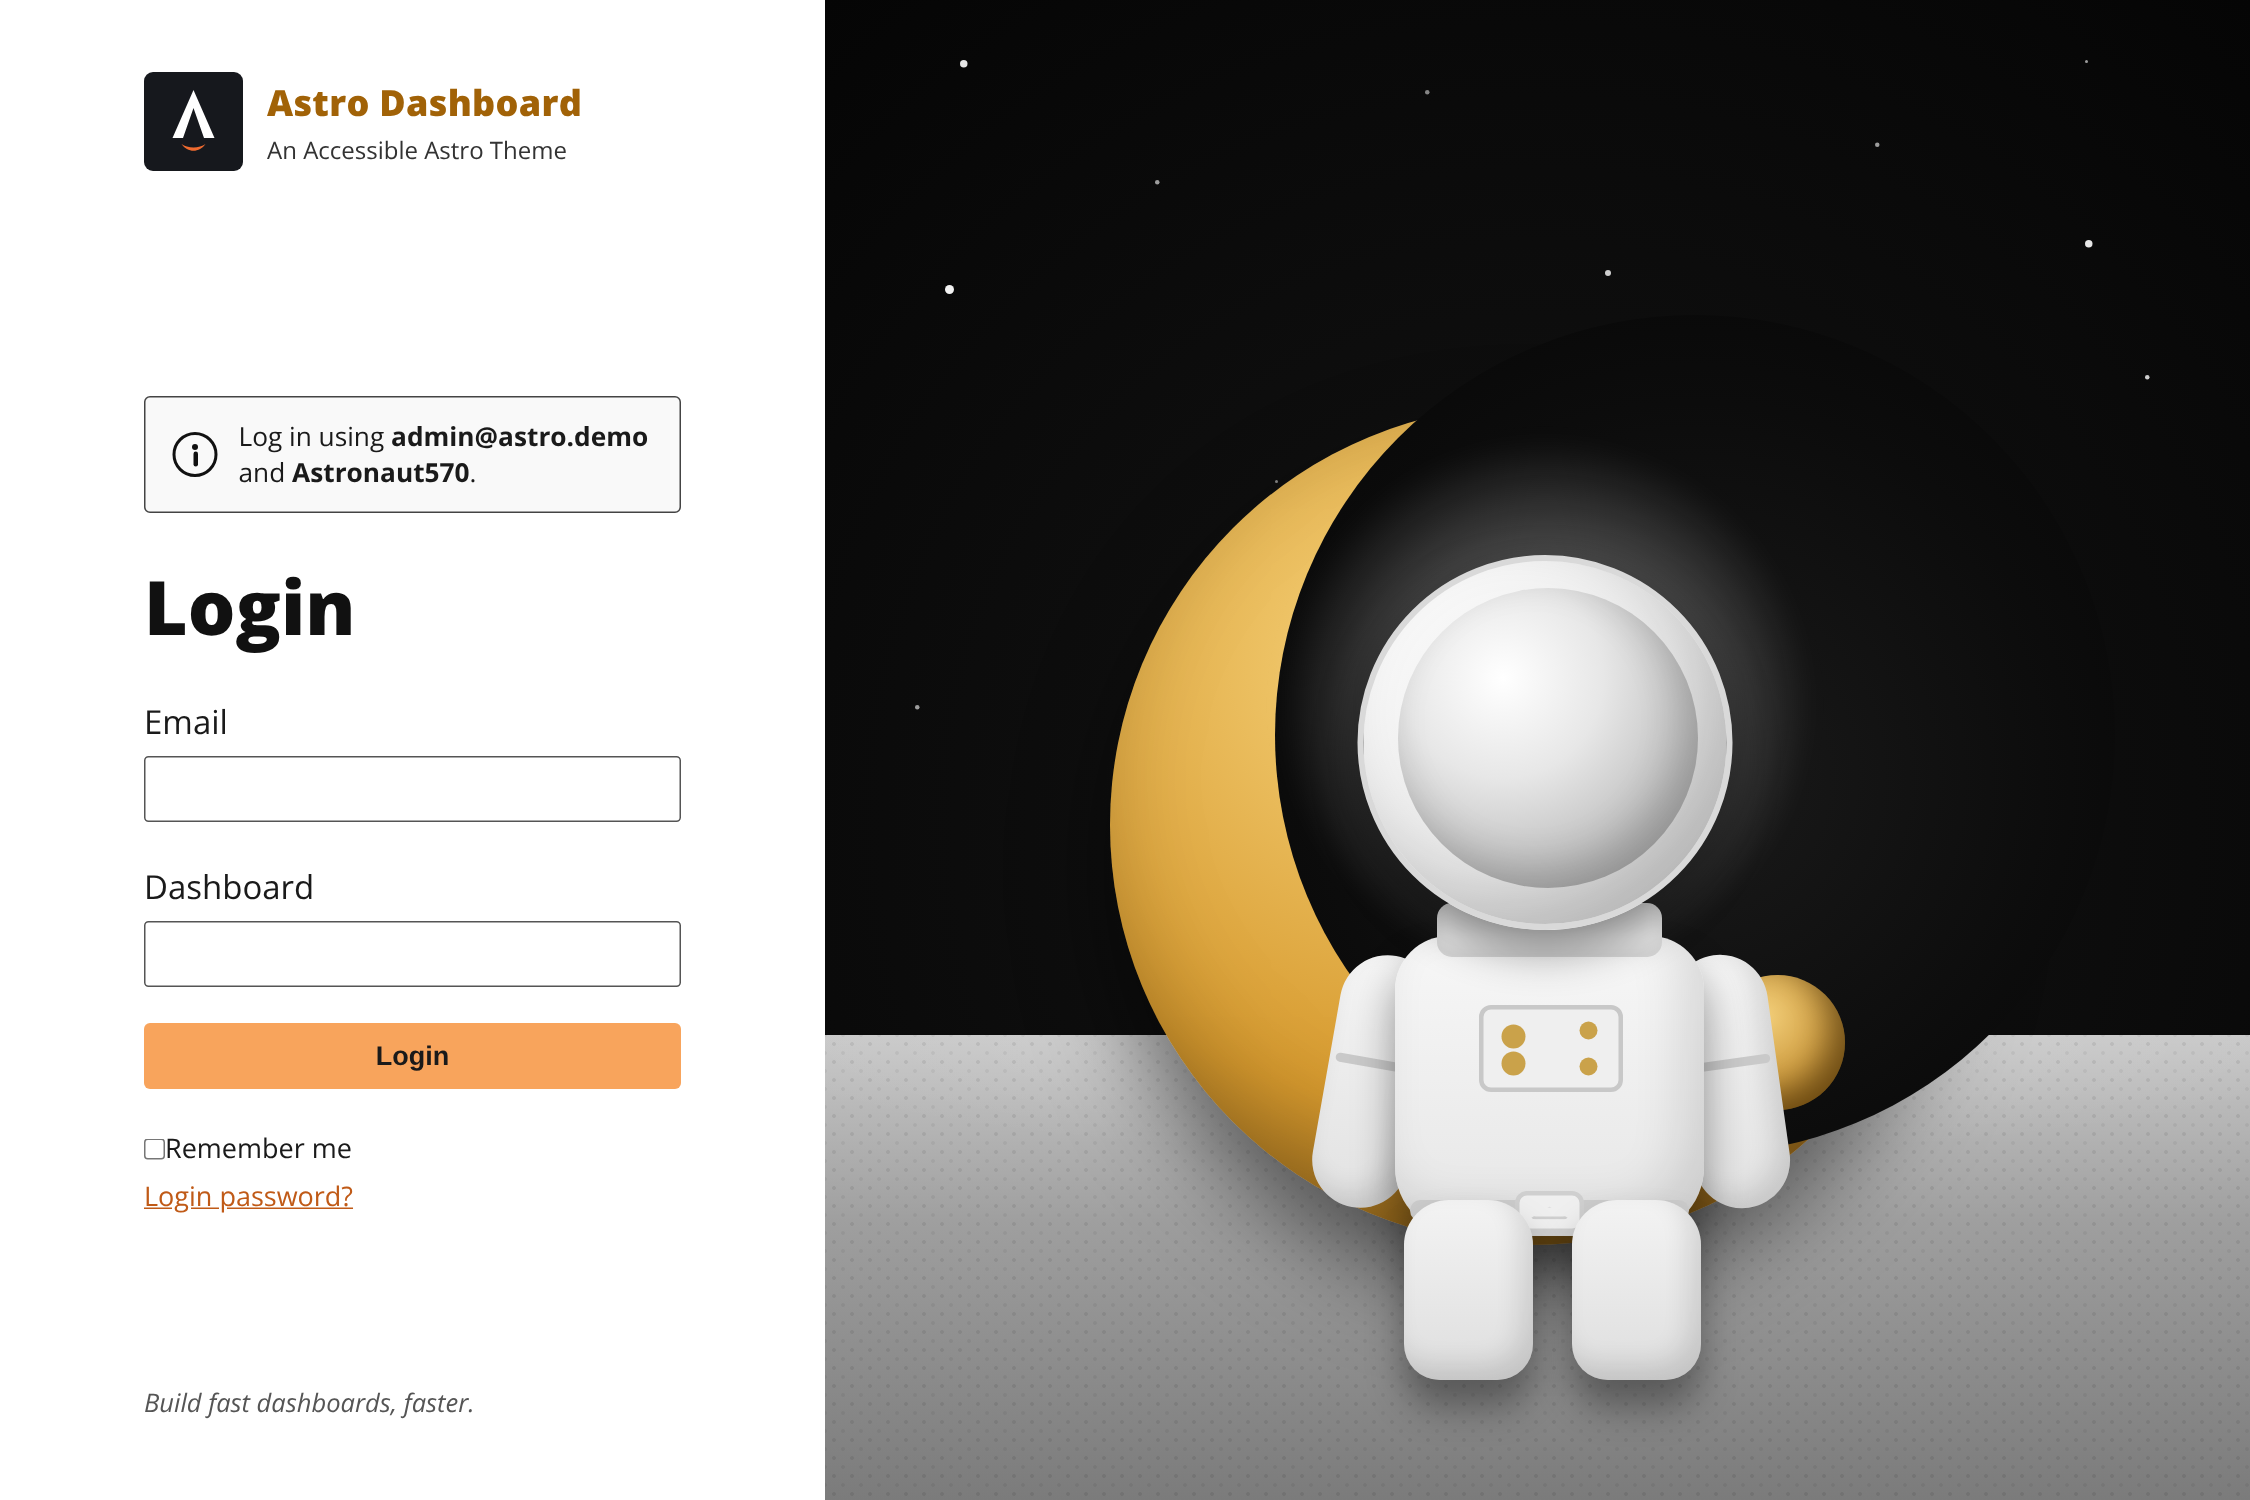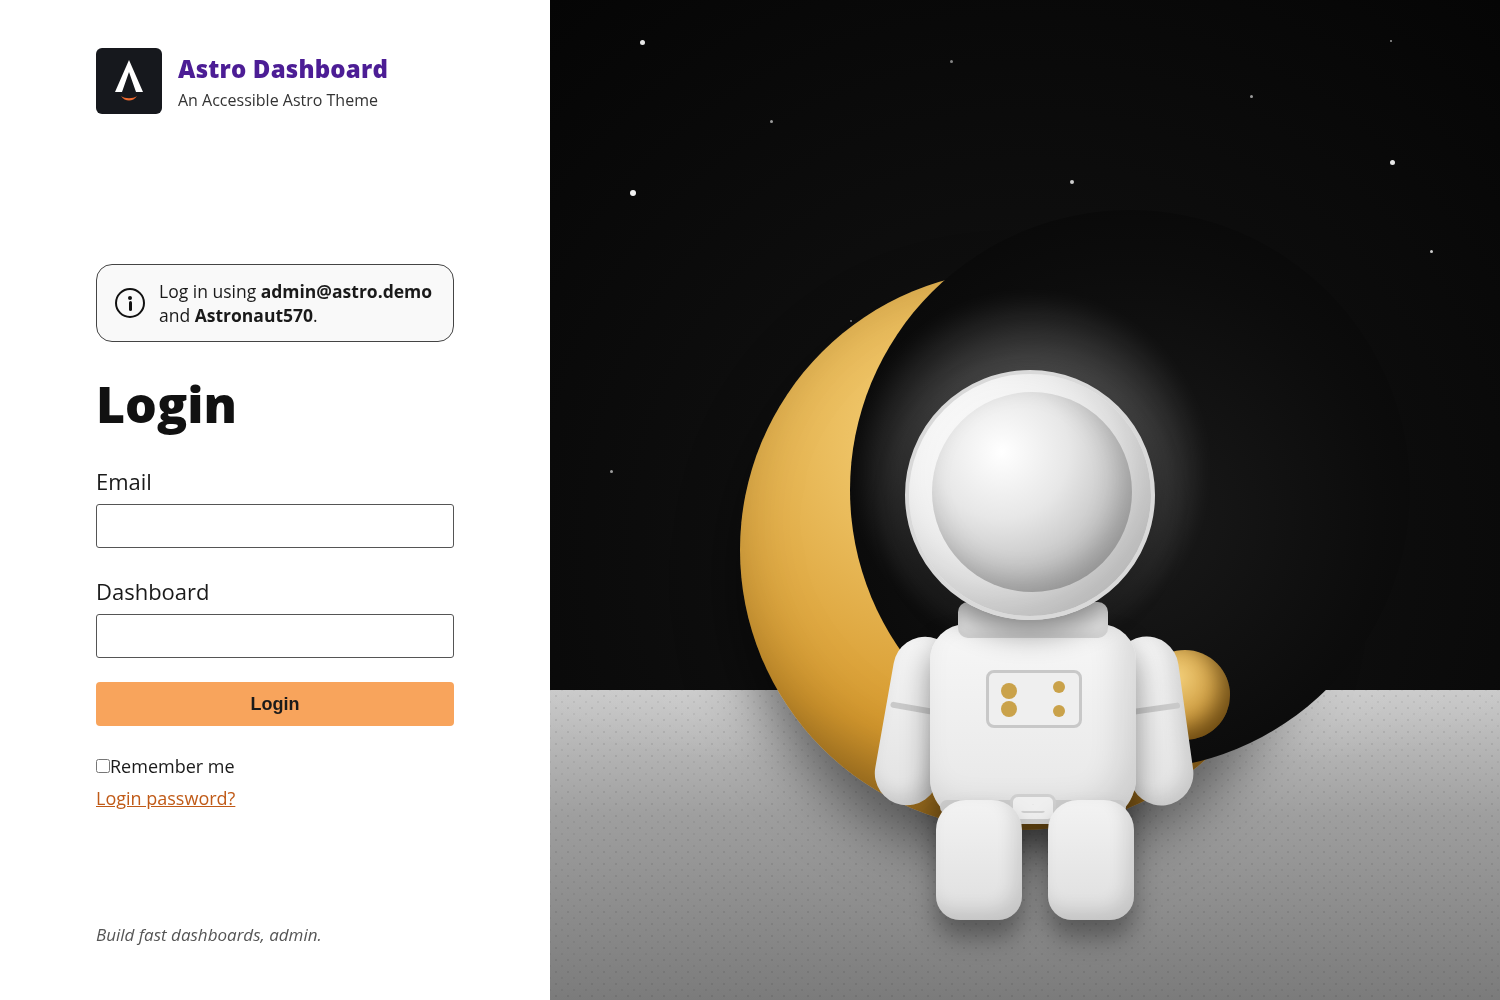--- a/index.html
+++ b/index.html
@@ -14,27 +14,27 @@
     background:#fff;
   }
 
   .logo-row { display:flex; align-items:center; gap:16px; }
   .logo {
     width:66px; height:66px; border-radius:6px;
     background:#16181d; display:flex; align-items:center; justify-content:center; flex-direction:column;
     position:relative;
   }
   .logo svg { display:block; }
-  .brand-title { font-size:24px; font-weight:800; letter-spacing:0.2px; color:#4c1d95; }
+  .brand-title { font-size:24px; font-weight:800; letter-spacing:0.2px; color:#a16207; }
   .brand-sub   { font-size:16px; color:#333; margin-top:4px; }
 
   
   .notif {
     margin-top:150px;
-    border:1px solid #444; border-radius:16px;
+    border:1px solid #444; border-radius:4px;
     background:#f9f9f9;
     padding:14px 18px;
     display:flex; align-items:center; gap:14px;
     font-size:17.5px;
   }
   .notif strong { font-weight:700; }
   .info-icon {
     width:30px; height:30px; flex:0 0 auto;
     border:2px solid #111; border-radius:50%;
     display:flex; align-items:center; justify-content:center;
@@ -222,21 +222,21 @@
 
     <button class="login-btn">Login</button>
 
     <div class="remember-row">
       <input type="checkbox" style="">
       <span>Remember me</span>
     </div>
 
     <a class="forgot">Login password?</a>
 
-    <div class="footer-note">Build fast dashboards, admin.</div>
+    <div class="footer-note">Build fast dashboards, faster.</div>
   </div>
 
   <div class="right">
     <span class="star s1"></span>
       <span class="star s2"></span>
       <span class="star s3"></span>
     <span class="star s4"></span>
       <span class="star s5"></span>
       <span class="star s6"></span>
     <span class="star s7"></span>

